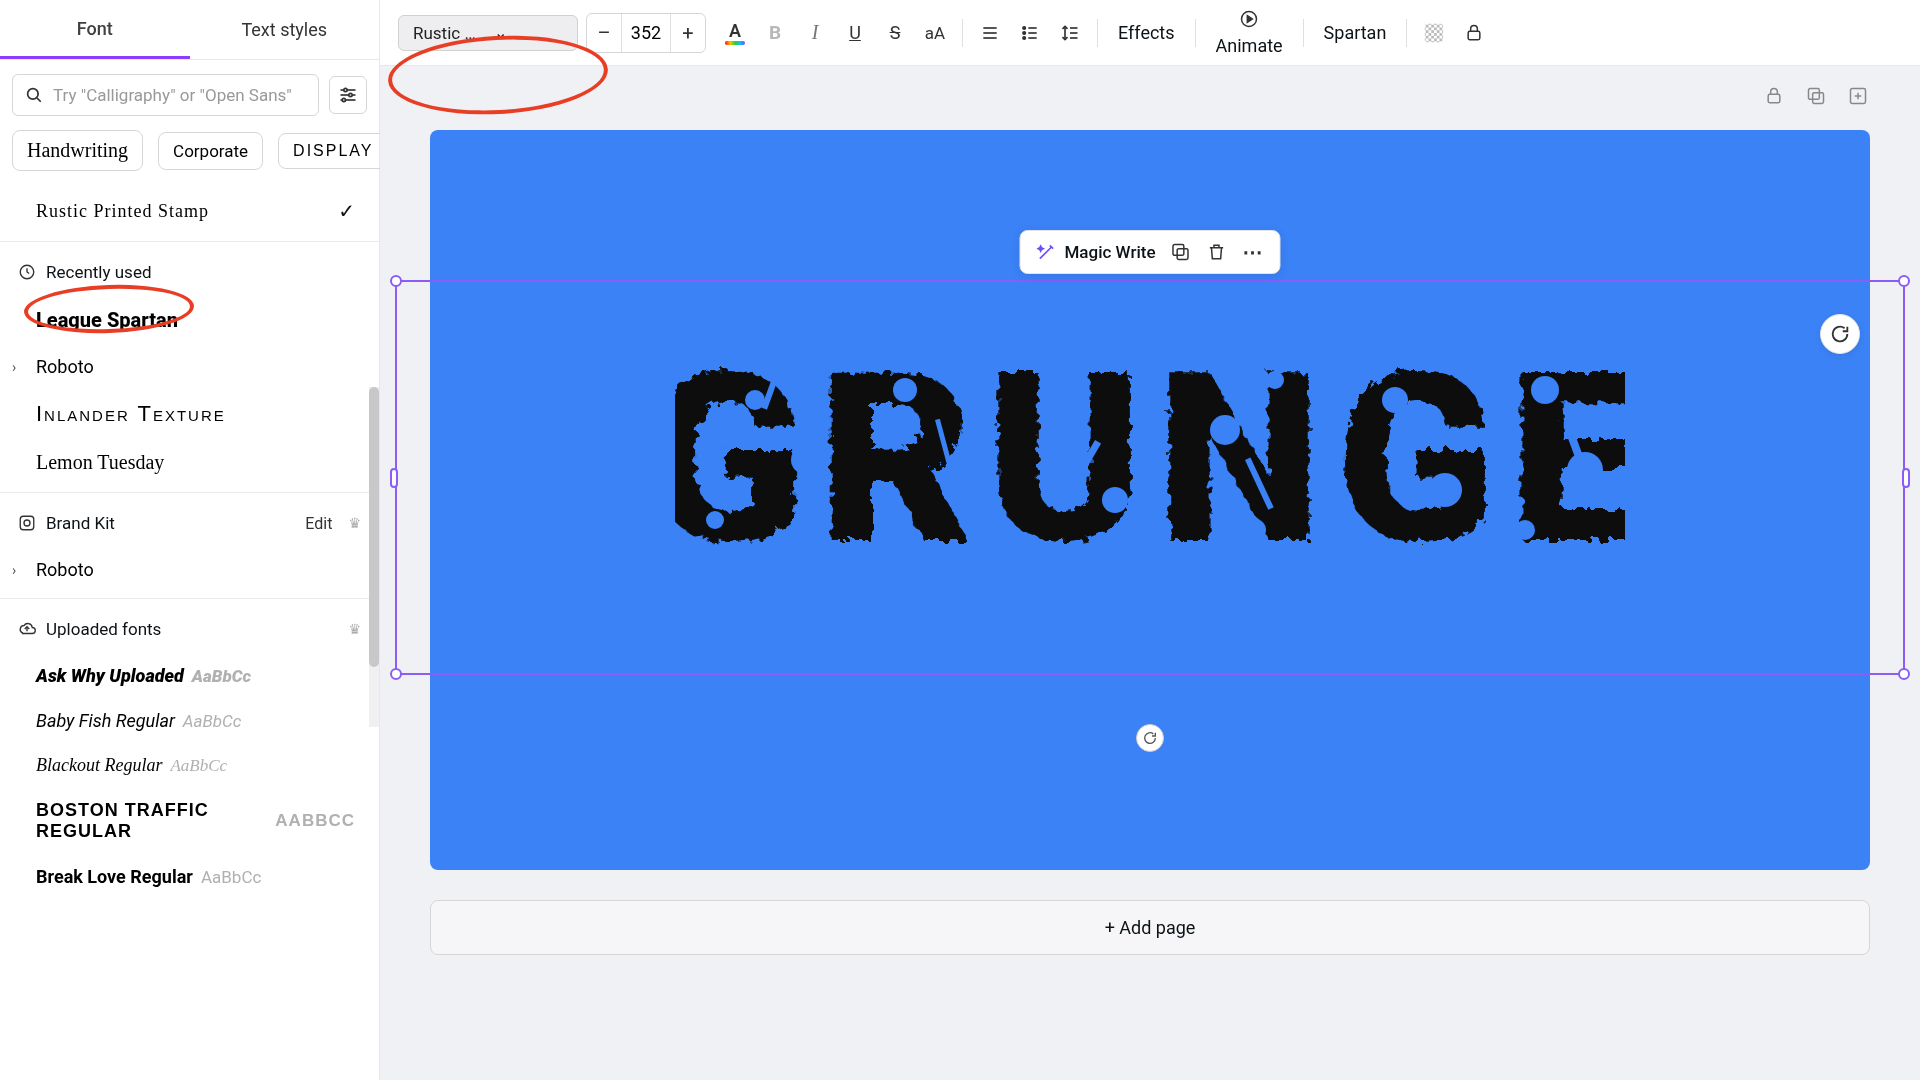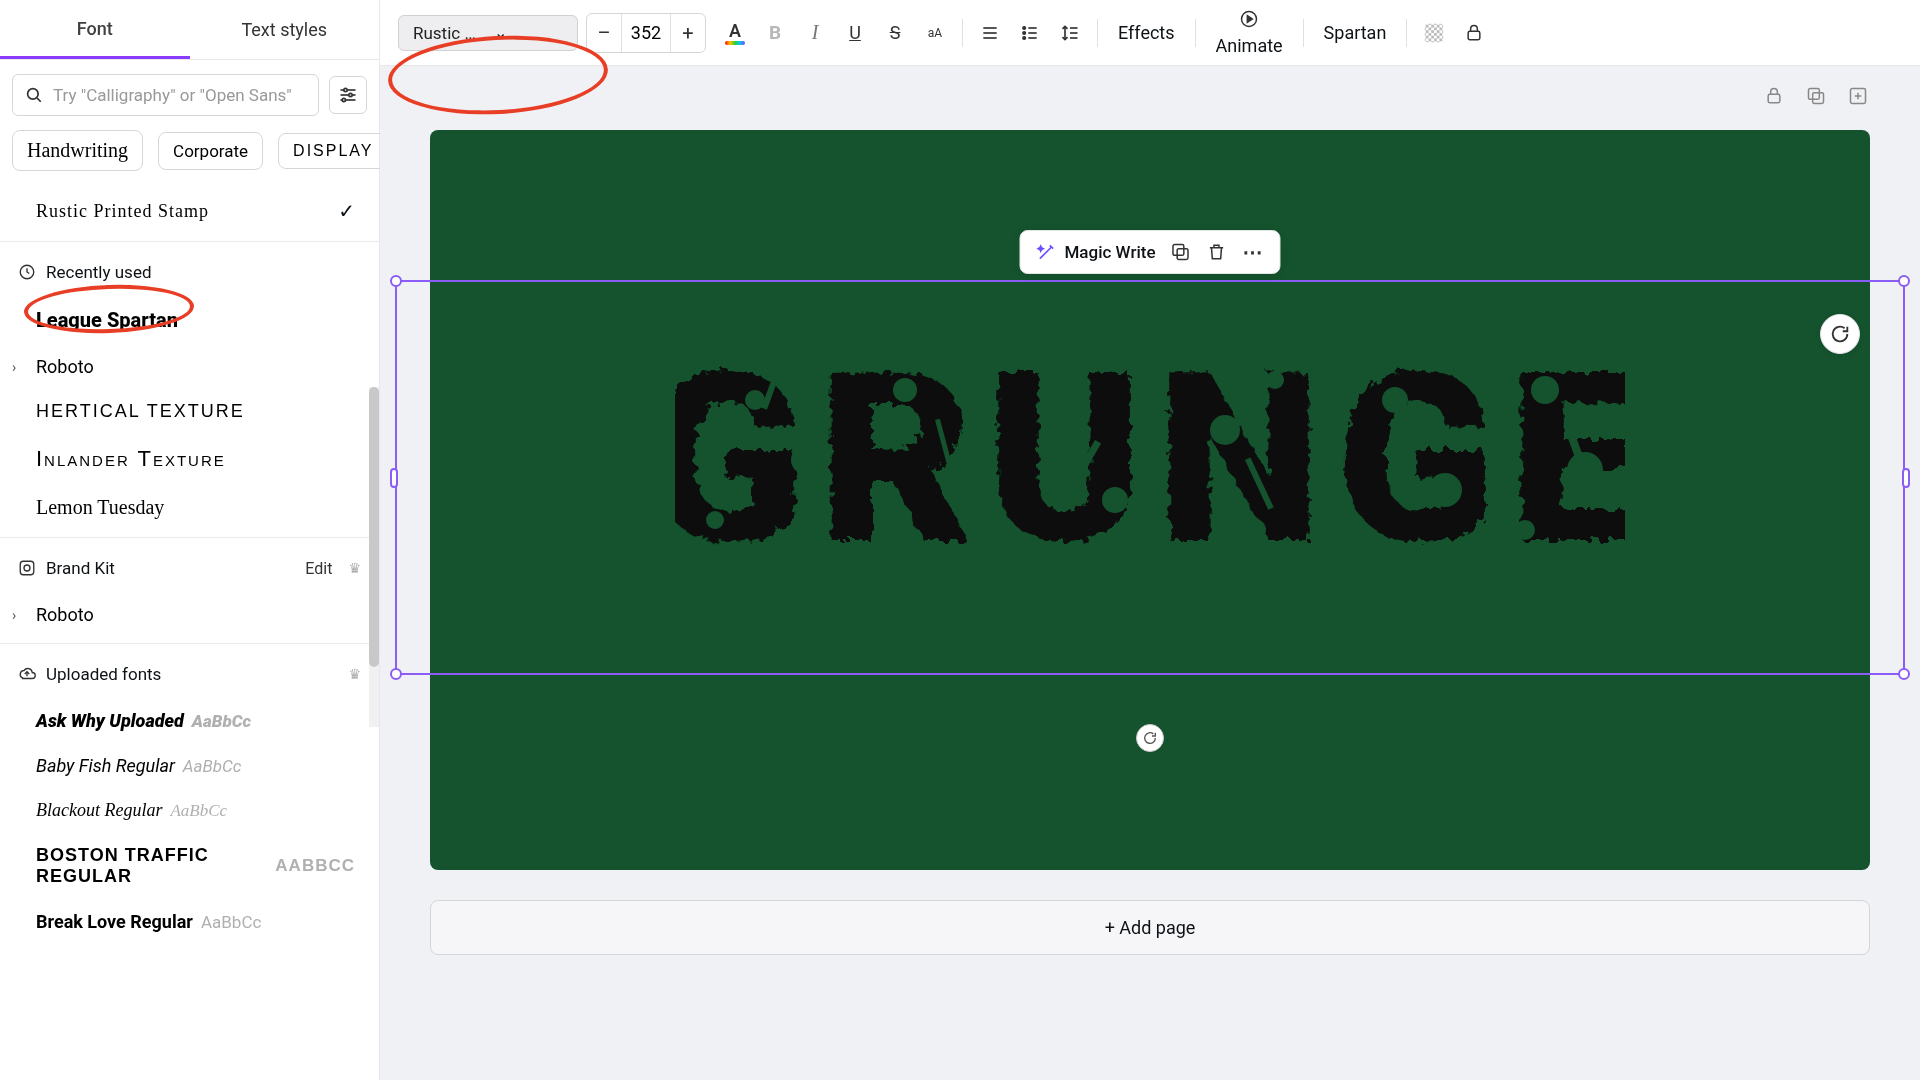--- a/index.html
+++ b/index.html
@@ -54,21 +54,21 @@
 .tool-text { padding: 0 12px; font-size: 18px; cursor: pointer; color: #0d1216; }
 .toolbar-spacer { flex: 1; }
 
 .text-color-icon { position: relative; display: flex; flex-direction: column; align-items: center; }
 .text-color-icon .A { font-size: 18px; font-weight: 600; }
 .text-color-icon .bar { width: 20px; height: 4px; background: linear-gradient(90deg, #ff0000, #ffc400, #32cd32, #00c8ff, #8b3dff); border-radius: 2px; }
 
 .canvas-area { flex: 1; position: relative; padding: 34px 50px; overflow: auto; }
 .top-right-icons { position: absolute; top: 18px; right: 50px; display: flex; gap: 18px; }
 .tr-icon { width: 24px; height: 24px; color: #777; cursor: pointer; display: flex; align-items: center; justify-content: center; }
-.page { background: #14532d; border-radius: 8px; height: 740px; position: relative; margin-top: 30px; }
+.page { background: #3b82f6; border-radius: 8px; height: 740px; position: relative; margin-top: 30px; }
 .float-toolbar { position: absolute; top: 100px; left: 50%; transform: translateX(-50%); background: #fff; border: 1px solid #e3e3e3; border-radius: 8px; box-shadow: 0 2px 10px rgba(0,0,0,0.08); display: flex; align-items: center; gap: 14px; padding: 10px 16px; z-index: 5; }
 .magic-btn { display: flex; align-items: center; gap: 8px; font-size: 17px; color: #0d1216; cursor: pointer; font-weight: 500; }
 .float-icon { width: 22px; height: 22px; color: #333; cursor: pointer; display: flex; align-items: center; justify-content: center; }
 
 .selection-box { position: absolute; top: 150px; left: -35px; right: -35px; height: 395px; border: 2px solid #8b5cf6; }
 .sel-handle { position: absolute; width: 12px; height: 12px; background: #fff; border: 2px solid #8b5cf6; border-radius: 50%; }
 .sel-handle.tl { top: -7px; left: -7px; }
 .sel-handle.tr { top: -7px; right: -7px; }
 .sel-handle.bl { bottom: -7px; left: -7px; }
 .sel-handle.br { bottom: -7px; right: -7px; }
@@ -149,23 +149,20 @@
         <span>Recently used</span>
       </div>
       <div class="font-item">
         <span class="font-spartan">League Spartan</span>
       </div>
       <div class="font-item">
         <span class="expand">›</span>
         <span>Roboto</span>
       </div>
       <div class="font-item">
-        <span class="font-hertical">HERTICAL TEXTURE</span>
-      </div>
-      <div class="font-item">
         <span class="font-inlander">Inlander Texture</span>
       </div>
       <div class="font-item">
         <span class="font-lemon">Lemon Tuesday</span>
       </div>
       <hr class="sep">
 
       <div class="section-header">
         <span>
           <svg width="18" height="18" viewBox="0 0 24 24" fill="none" stroke="#333" stroke-width="1.8">
@@ -244,21 +241,21 @@
       </div>
       <div class="tool-btn" style="color:#b8b8b8;font-weight:700;font-size:19px;">B</div>
       <div class="tool-btn" style="font-style:italic;font-family:serif;font-size:20px;color:#777;">I</div>
       <div class="tool-btn">
         <span style="text-decoration:underline;font-size:18px;">U</span>
       </div>
       <div class="tool-btn">
         <span style="text-decoration:line-through;font-size:18px;">S</span>
       </div>
       <div class="tool-btn">
-        <span style="font-size:12px;">aA</span>
+        <span style="font-size:17px;">aA</span>
       </div>
       <div class="tool-divider"></div>
       <div class="tool-btn">
         <svg width="20" height="20" viewBox="0 0 24 24" stroke="#333" stroke-width="2">
             <line x1="4" y1="6" x2="20" y2="6"></line>
             <line x1="4" y1="12" x2="20" y2="12"></line>
             <line x1="4" y1="18" x2="20" y2="18"></line>
           </svg>
       </div>
       <div class="tool-btn">

